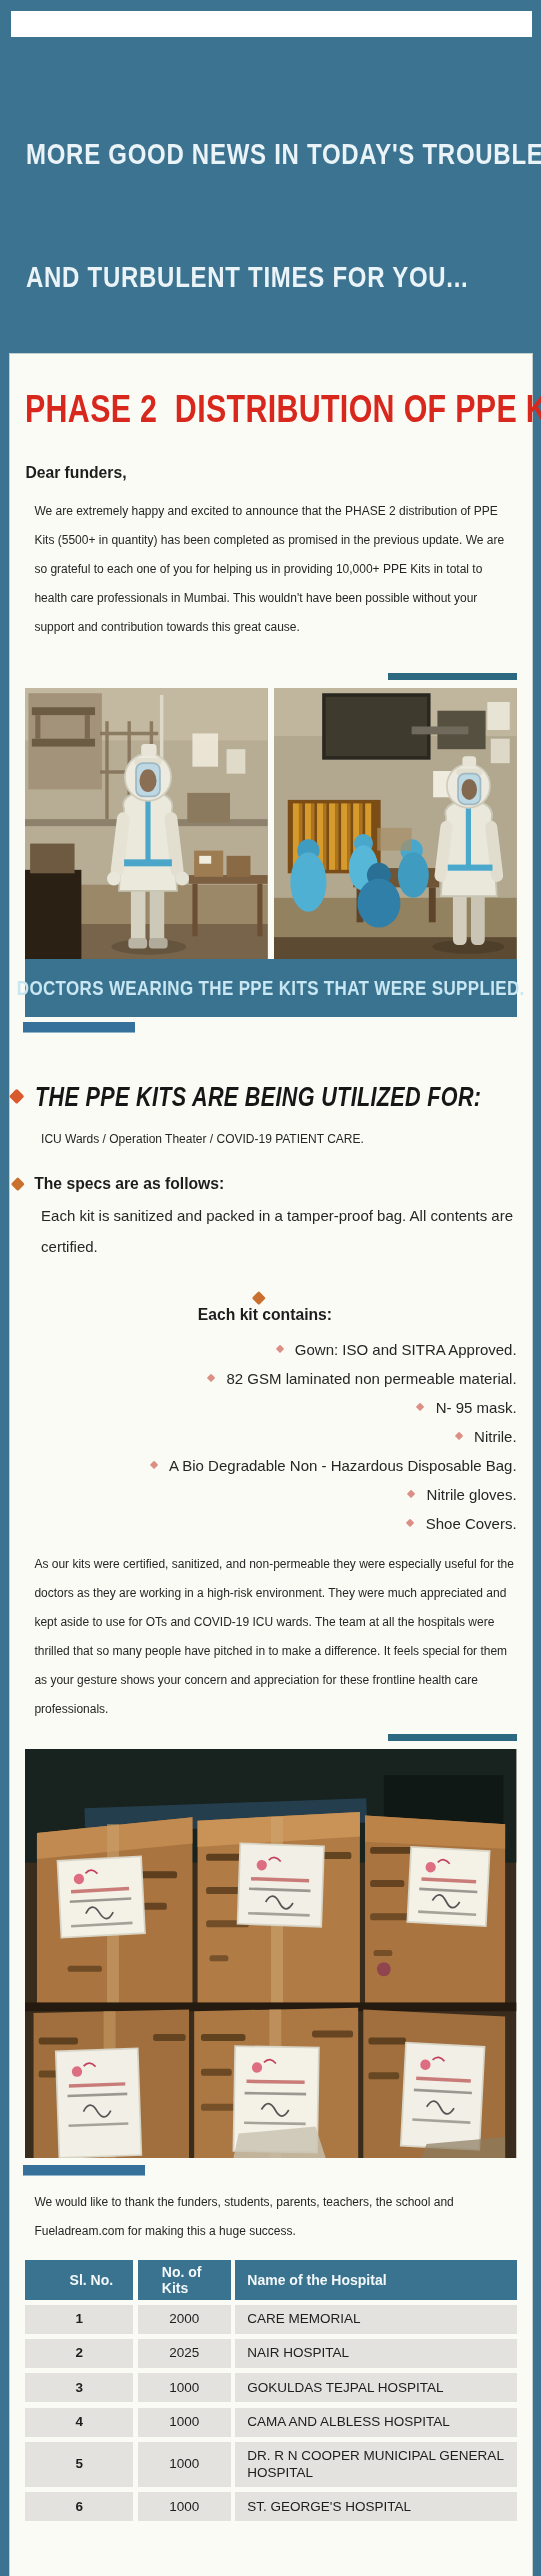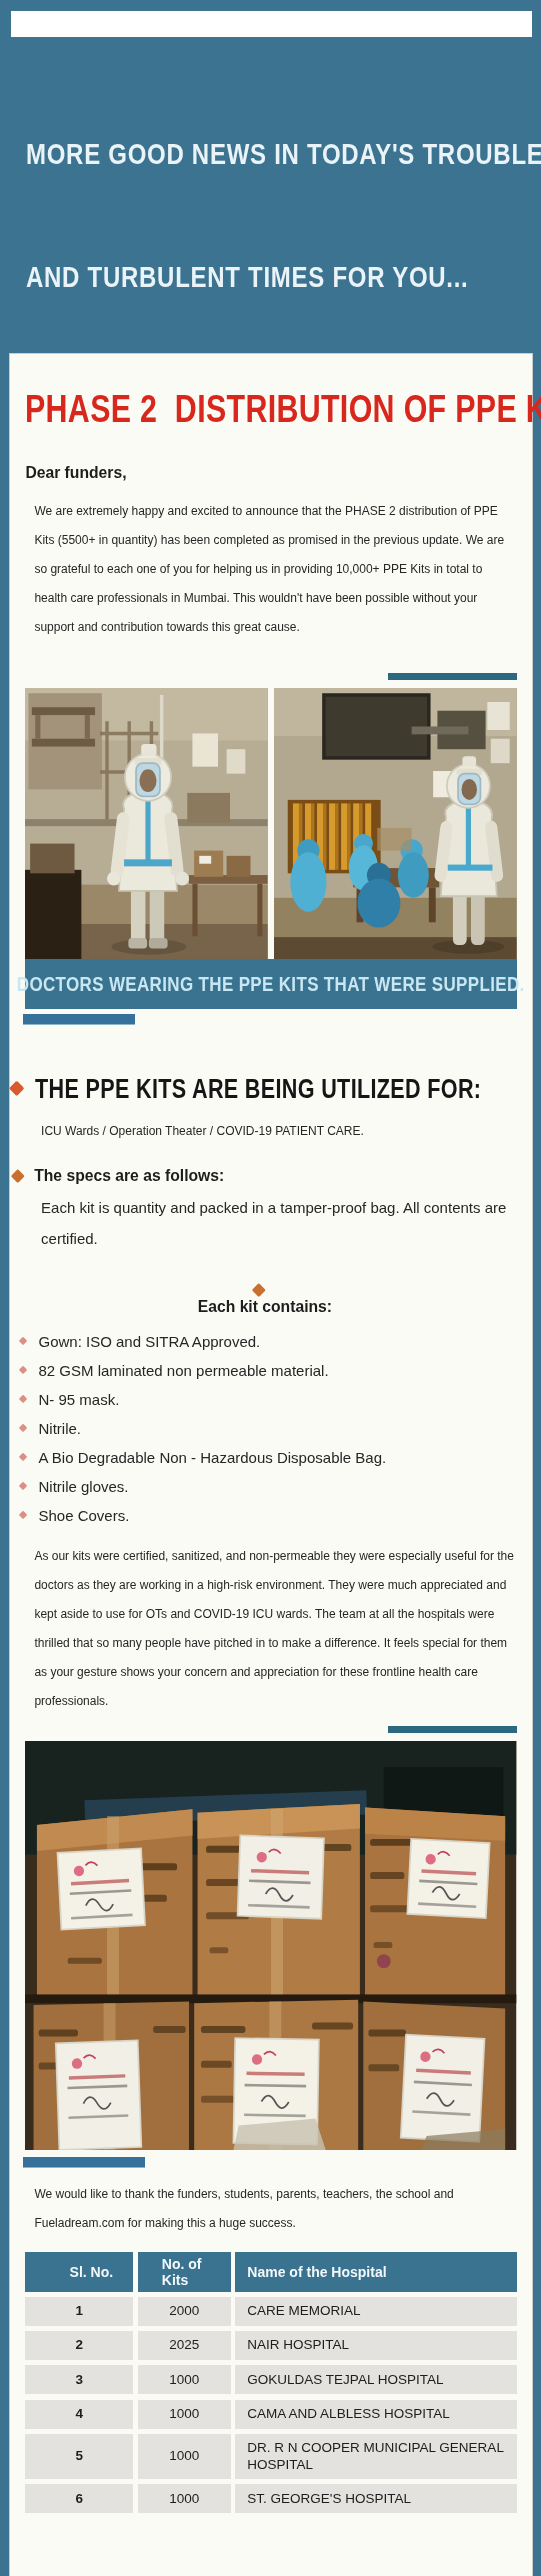--- a/index.html
+++ b/index.html
@@ -31,40 +31,40 @@
   .para{margin-top:14px;font-size:12px;line-height:29px;color:#262626;margin-left:9px;}
   .bar{background:#2c6981;}
   .bar.right{width:129px;height:7px;margin:31px 0 0 auto;}
   .bar.right2{margin-top:10.5px;}
   .bar.left{width:112px;height:9.6px;margin:5.2px 0 0 -2.6px;background:#35719a;border-bottom:1.7px solid #8fb3c9;}
   .bar.left2{margin-top:7px;width:122px;}
   .photo-block{margin-top:7.9px;}
   .photos{display:flex;gap:6.1px;}
   .photo{flex:1;height:271px;overflow:hidden;background:#b7ac94;}
   .photo svg{display:block;width:100%;height:100%;}
-  .caption{height:50px;background:#397390;display:flex;align-items:center;justify-content:center;}
+  .caption{height:58px;background:#397390;display:flex;align-items:center;justify-content:center;}
   .caption span{
     transform:scaleX(0.85);font-weight:700;font-size:20px;letter-spacing:0.4px;
     color:#c9e7f2;white-space:nowrap;
   }
-  .sec-head{display:flex;align-items:center;margin:45px 0 0 -14px;height:38px;}
+  .sec-head{display:flex;align-items:center;margin:45px 0 0 -14px;height:38px;font-style:italic;}
   .sec-head .txt{
     transform:scaleX(0.8);transform-origin:0 50%;
     font-weight:700;font-size:27px;line-height:38px;color:#161616;
     white-space:nowrap;letter-spacing:0.4px;
   }
   .diamond{width:11.4px;height:11.4px;background:#d85a2d;transform:rotate(45deg);margin-right:12.2px;flex:0 0 auto;border-radius:1.7px;}
   .diamond.small{width:9.6px;height:9.6px;background:#c9702e;margin-right:11.4px;}
   .mini-diamond{width:6.1px;height:6.1px;background:#dc8f85;transform:rotate(45deg);margin-right:12.2px;flex:0 0 auto;border-radius:0.9px;}
   .usage{margin:12.2px 0 0 15.7px;font-size:12px;line-height:23px;color:#262626;}
   .bullet-head{display:flex;align-items:center;margin:21px 0 0 -12.2px;font-weight:700;font-size:15.7px;line-height:23px;color:#1d1d1d;}
   .bullet-head.contains{margin-top:31px;flex-direction:column;}
   .spec-text{margin:5.2px 0 0 15.7px;font-size:15px;line-height:31px;color:#262626;}
   .kit-list{list-style:none;margin:8.7px 0 0 0;padding:0;}
-  .kit-list li{display:flex;align-items:center;height:29px;margin-left:-5.2px;font-size:15px;color:#262626;}
+  .kit-list li{display:flex;align-items:center;height:29px;margin-left:-5.2px;font-size:15px;color:#262626;justify-content:flex-end;}
   .body2{margin-top:12.2px;max-width:486px;}
   .thanks{margin-top:12.2px;line-height:29px;}
   .boxes-photo{margin-top:7.9px;height:409px;overflow:hidden;}
   .boxes-photo svg{display:block;width:100%;height:100%;}
   .ppe-table{margin-top:14px;}
   .tr{display:grid;grid-template-columns:108px 93px 1fr;column-gap:4.4px;margin-top:5.2px;}
   .tr.head{margin-top:0;}
   .th{
     background:#3a7390;color:#f3f8fa;font-weight:700;font-size:14px;
     min-height:40px;display:flex;align-items:center;padding-left:24px;
@@ -222,21 +222,21 @@
     <span class="diamond"></span>
     <span class="txt">THE PPE KITS ARE BEING UTILIZED FOR:</span>
   </div>
 
   <div class="usage">ICU Wards / Operation Theater / COVID-19 PATIENT CARE.</div>
 
   <div class="bullet-head">
     <span class="diamond small"></span>
     <span>The specs are as follows:</span>
   </div>
-  <div class="spec-text">Each kit is quantity and packed in a tamper-proof bag. All contents are certified.</div>
+  <div class="spec-text">Each kit is sanitized and packed in a tamper-proof bag. All contents are certified.</div>
 
   <div class="bullet-head contains">
     <span class="diamond small"></span>
     <span>Each kit contains:</span>
   </div>
 
   <ul class="kit-list">
       <li>
         <span class="mini-diamond"></span>
         <span>Gown: ISO and SITRA Approved.</span>

